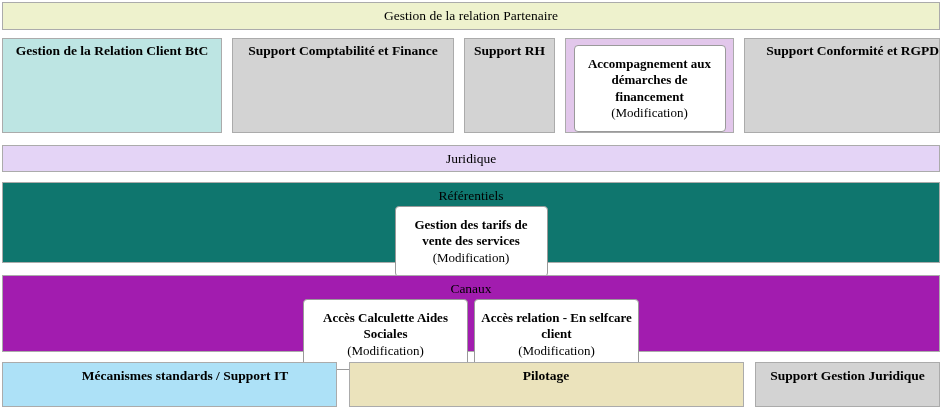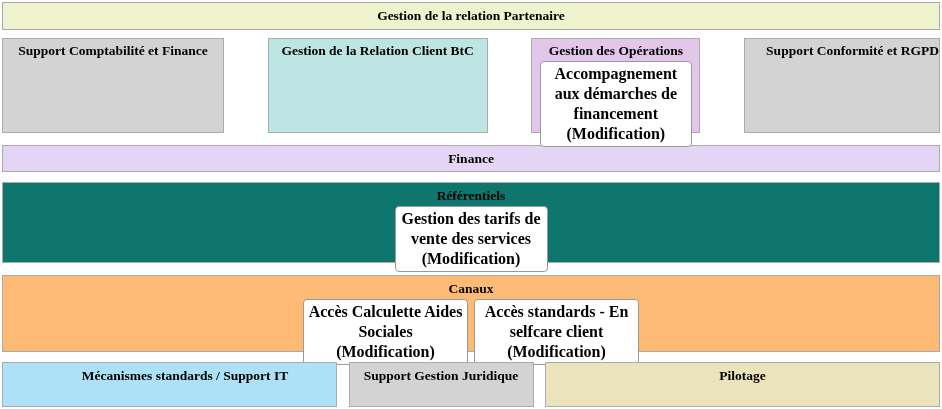--- a/index.html
+++ b/index.html
@@ -6,21 +6,21 @@
   .page{
     width:942px;height:409px;box-sizing:border-box;
     padding:2px;background:#fff;
     font-family:"Liberation Serif","DejaVu Serif",serif;
     color:#000;overflow:hidden;
   }
   .band,.block{
     box-sizing:border-box;border:1px solid #ababab;
     text-align:center;font-weight:bold;
   }
-  .band-title{font-size:13.5px;font-weight:bold;line-height:1.15;}
+  .band-title{font-size:13.5px;font-weight:normal;line-height:1.15;}
   
   .title-band{
     height:28px;width:938px;background:#eef2cd;
     display:flex;align-items:center;justify-content:center;
   }
   
   .domain-row{
     width:938px;height:95px;margin:8px 0 12px 0;
     display:flex;justify-content:space-between;
   }
@@ -28,107 +28,109 @@
   .w-btc{width:220px;}
   .w-compta{width:222px;}
   .w-rh{width:91px;}
   .w-ops{width:169px;}
   .w-conf{width:196px;text-align:right;}
   .bg-teal{background:#bde5e3;}
   .bg-gray{background:#d3d3d3;}
   .bg-purple{background:#e2c7eb;}
   .bg-lavender{background:#e4d4f6;}
   .bg-pink{background:#0f766e;}
-  .bg-green{background:#fdba74;}
+  .bg-green{background:#a21caf;}
   .bg-blue{background:#ade1f7;}
   .bg-beige{background:#ebe3bc;}
   
   .band-echanges{
     height:27px;width:938px;margin-bottom:10px;
     display:flex;align-items:center;justify-content:center;
   }
   .band-ref{height:81px;width:938px;margin-bottom:12px;padding-top:3px;}
   .band-canaux{height:77px;width:938px;margin-bottom:10px;padding-top:3px;}
   
   .cards{display:flex;justify-content:center;gap:6px;margin-top:2px;}
   .card{
     box-sizing:border-box;background:#fff;border:1px solid #9a9a9a;
-    border-radius:4px;padding:2px 3px;font-size:16px;line-height:1.25;
+    border-radius:4px;padding:10px 3px;font-size:13px;line-height:1.25;
   }
   .card-ops{width:152px;margin:2px auto 0 auto;}
   .card-ref{width:153px;margin:2px auto 6px auto;}
   .card-canal{width:165px;}
   .card-title{font-weight:bold;}
-  .card-status{font-weight:bold;}
+  .card-status{font-weight:normal;}
   
   .bottom-row{width:938px;height:45px;display:flex;justify-content:space-between;}
   .bblock{height:100%;padding-top:5px;font-size:13.5px;line-height:1.18;}
   .w-meca{width:335px;padding-left:31px;}
   .w-pilotage{width:395px;}
   .w-juridique{width:185px;}
 </style>
 </head>
 <body>
 
 <div class="page">
 
   <div class="band title-band">
     <span class="band-title">Gestion de la relation Partenaire</span>
   </div>
 
   <div class="domain-row">
+    <div class="block bg-teal w-btc">
+      <span>Gestion de la Relation Client BtC</span>
+    </div>
     <div class="block bg-gray w-compta">
       <span>Support Comptabilité et Finance</span>
     </div>
-    <div class="block bg-teal w-btc">
-      <span>Gestion de la Relation Client BtC</span>
+    <div class="block bg-gray w-rh">
+      <span>Support RH</span>
     </div>
     <div class="block bg-purple w-ops">
-      <span>Gestion des Opérations</span>
       <div class="card card-ops">
         <div class="card-title">Accompagnement aux démarches de financement</div>
         <div class="card-status">(Modification)</div>
       </div>
     </div>
     <div class="block bg-gray w-conf">
       <span>Support Conformité et RGPD</span>
     </div>
   </div>
 
   <div class="band band-echanges bg-lavender">
-    <span class="band-title">Finance</span>
+    <span class="band-title">Juridique</span>
   </div>
 
   <div class="band band-ref bg-pink">
     <span class="band-title">Référentiels</span>
     <div class="card card-ref">
       <div class="card-title">Gestion des tarifs de vente des services</div>
       <div class="card-status">(Modification)</div>
     </div>
   </div>
 
   <div class="band band-canaux bg-green">
     <span class="band-title">Canaux</span>
     <div class="cards">
       <div class="card card-canal">
         <div class="card-title">Accès Calculette Aides Sociales</div>
         <div class="card-status">(Modification)</div>
       </div>
       <div class="card card-canal">
-        <div class="card-title">Accès standards - En selfcare client</div>
+        <div class="card-title">Accès relation - En selfcare client</div>
         <div class="card-status">(Modification)</div>
       </div>
     </div>
   </div>
 
   <div class="bottom-row">
     <div class="band bblock bg-blue w-meca">
       <span>Mécanismes standards / Support IT</span>
     </div>
+    <div class="band bblock bg-beige w-pilotage">
+      <span>Pilotage</span>
+    </div>
     <div class="band bblock bg-gray w-juridique">
       <span>Support Gestion Juridique</span>
-    </div>
-    <div class="band bblock bg-beige w-pilotage">
-      <span>Pilotage</span>
     </div>
   </div>
 
 </div>
 
 </body></html>

